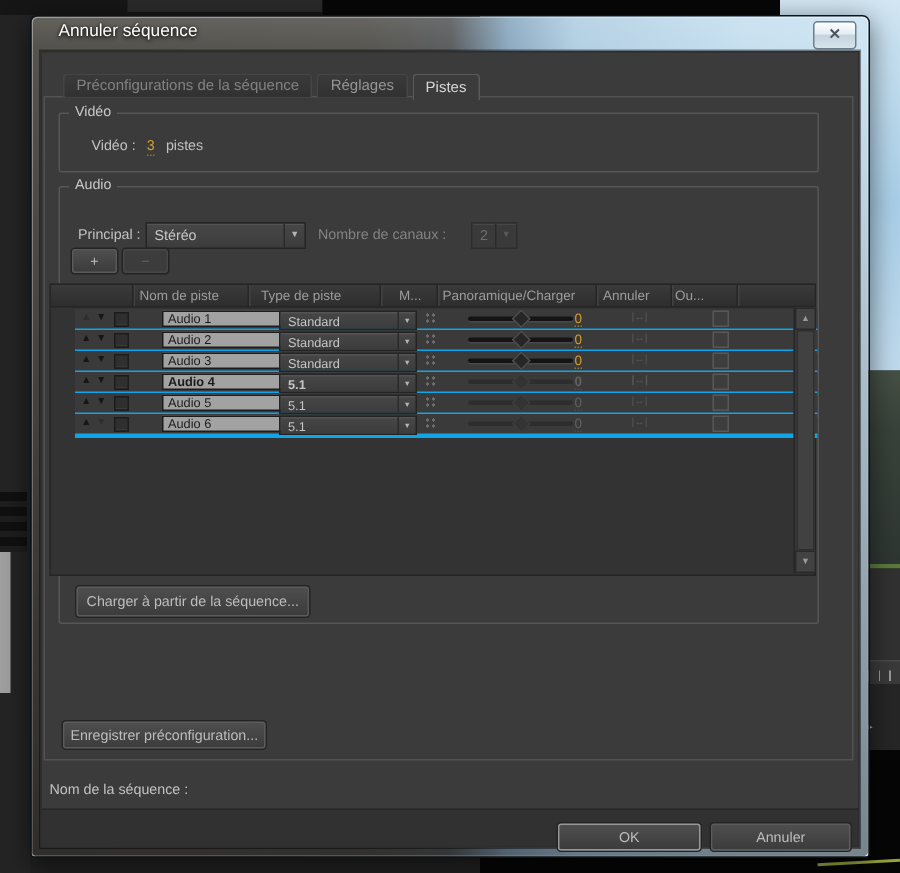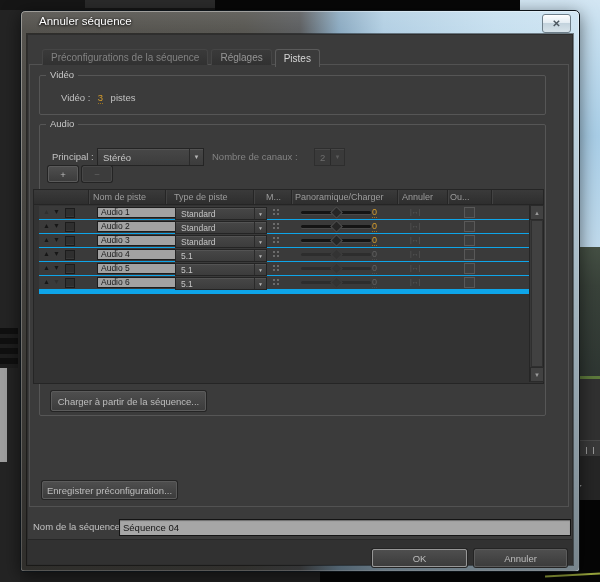--- a/index.html
+++ b/index.html
@@ -92,22 +92,22 @@
   .btn.default{border-color:#979797;}
 
   
   .ttable{left:5px;top:154px;width:509px;height:193px;background:#333;
       border:1px solid #252525;}
   .thead{position:absolute;left:0;top:0;width:100%;height:14px;
       background:linear-gradient(180deg,#3a3a3a,#2e2e2e);border-bottom:1px solid #252525;}
   .thead span{position:absolute;top:2px;font-size:9px;color:#9c9c9c;white-space:nowrap;}
   .vsep{position:absolute;top:0;width:1px;height:14px;background:#252525;
       box-shadow:1px 0 0 #424242;}
-  .trow{position:absolute;left:5px;width:495px;height:13px;background:#3a3a3a;
-      border-bottom:5px solid #0ea5e9;}
+  .trow{position:absolute;left:16px;width:495px;height:13px;background:#3a3a3a;
+      border-bottom:3px solid #0ea5e9;}
   .trow > *{position:absolute;}
   .rarw{font-size:7px;color:#161616;top:2px;line-height:1;cursor:pointer;}
   .rarw.dim{color:#2f2f2f;cursor:default;}
   .rcb{width:8px;height:8px;top:2px;background:#2f2f2f;border:1px solid #1c1c1c;
       box-shadow:inset 0 -1px 0 rgba(255,255,255,.05);cursor:pointer;}
   .nfield{left:58px;top:1px;width:72px;height:9px;background:#a2a2a2;border:1px solid #1c1c1c;
       font-size:8.5px;color:#1b1b1b;padding:0 3px;line-height:9px;}
   .rdd{left:136px;top:1px;width:90px;height:11px;font-size:8.5px;}
   .rdd .darr{width:11px;font-size:5px;}
   .oicon{left:233px;top:2px;width:9px;height:9px;
@@ -271,21 +271,21 @@
           </div>
           <span class="oicon"></span>
           <div class="slider">
               <span class="thumb"></span>
             </div>
           <span class="pval hot">0</span>
           <span class="aicon">|↔|</span>
           <span class="ocb"></span>
         </div>
 
-        <div class="trow pan-off" style="top:58px;">
+        <div class="trow pan-off" style="top:58px;font-weight:bold;">
           <span class="rarw" style="left:4px;">▲</span>
           <span class="rarw" style="left:14px;">▼</span>
           <span class="rcb" style="left:26px;"></span>
           <div class="nfield">Audio 4</div>
           <div class="dd rdd">
             <span class="dtext">5.1</span>
             <span class="darr">▼</span>
           </div>
           <span class="oicon"></span>
           <div class="slider">
@@ -339,20 +339,19 @@
         </div>
       </div>
 
       <div class="btn savebtn">Enregistrer préconfiguration...</div>
 
       <div class="btn loadbtn">Charger à partir de la séquence...</div>
 
       <div class="footer"></div>
 
       <div class="lbl" style="position:absolute;left:5px;top:486px;">Nom de la séquence :</div>
-      <input class="nameinput" value="Séquence 04" style="">
 
       <div class="btn default okbtn">OK</div>
       <div class="btn cancelbtn">Annuler</div>
 
     </div>
   </div>
 </div>
 
 </body></html>

